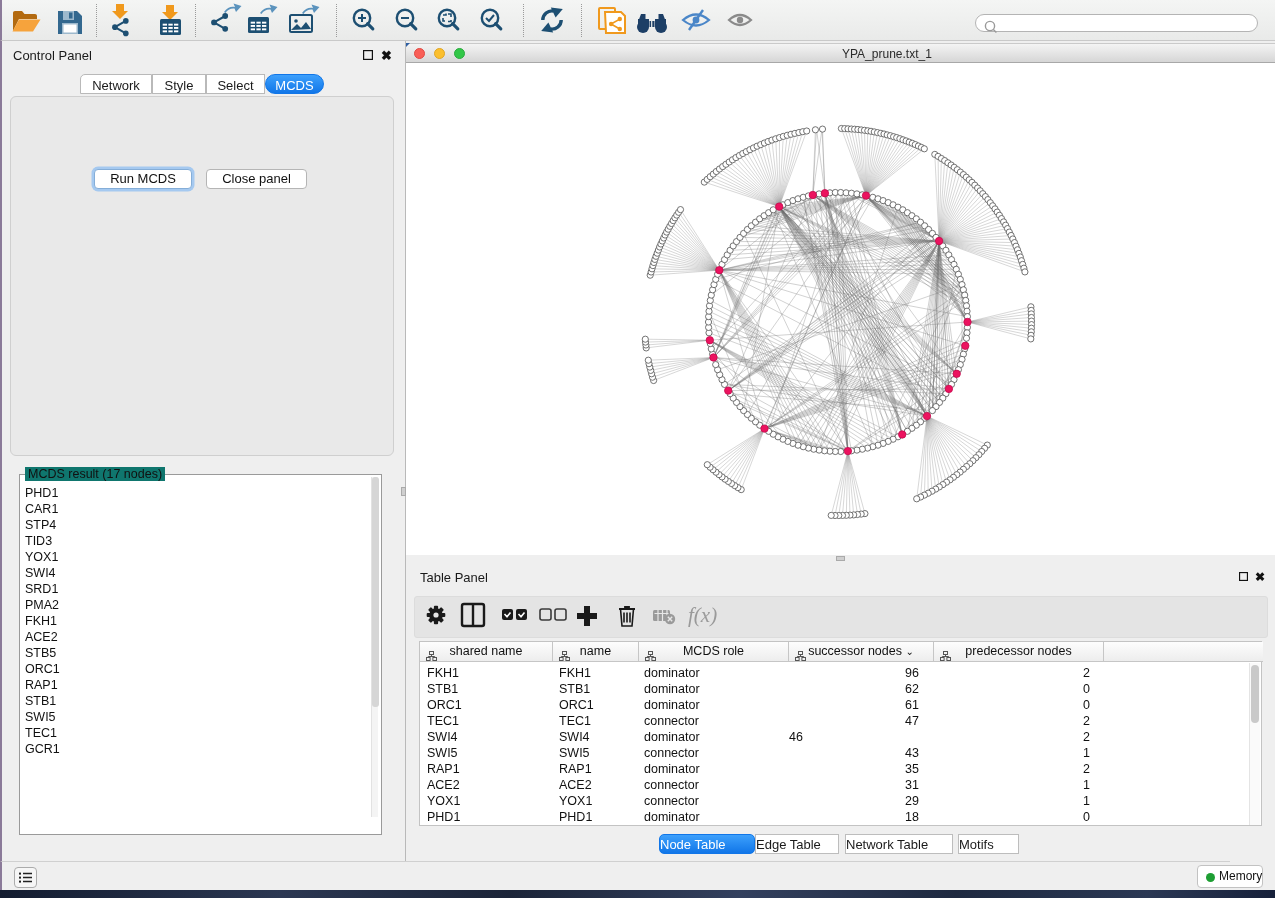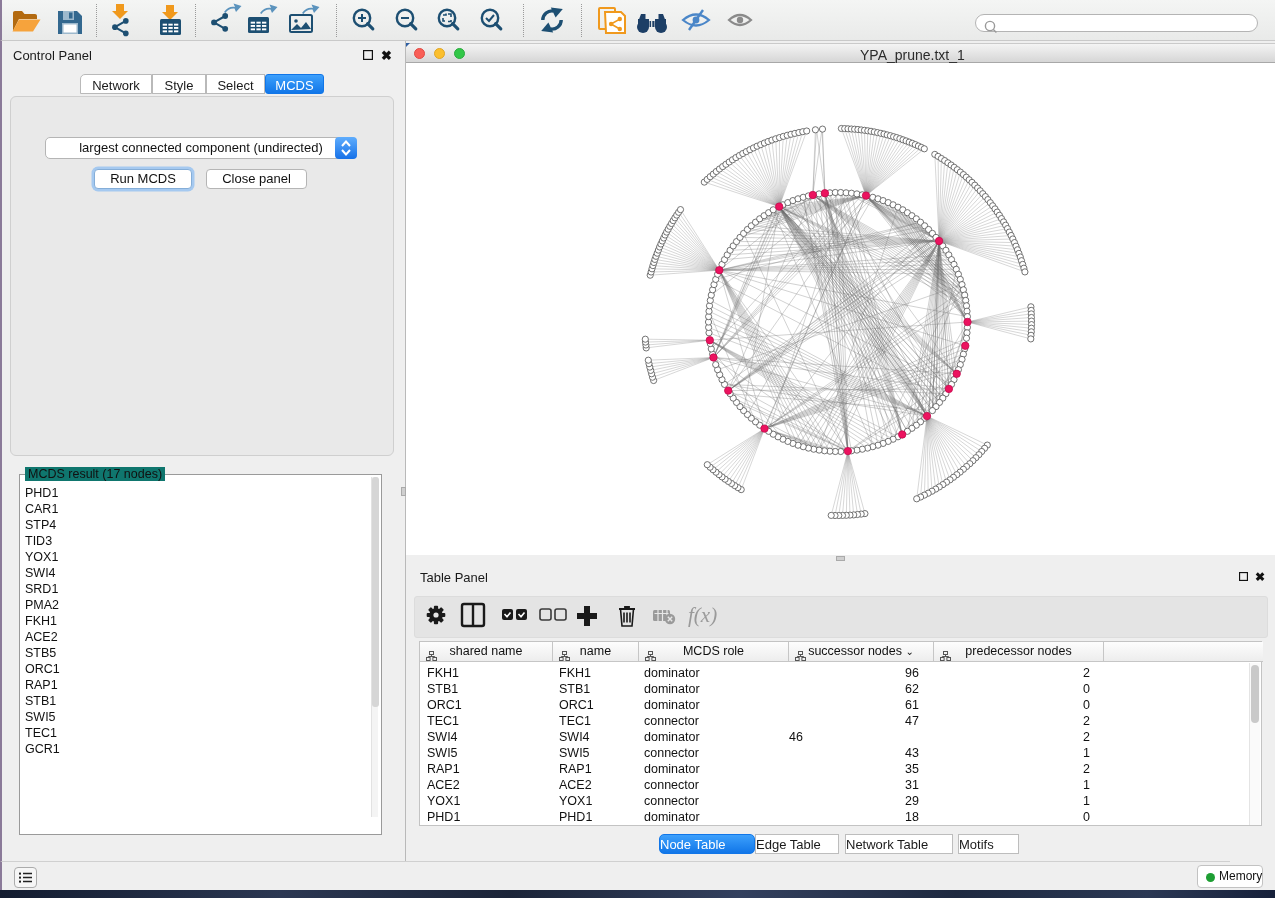--- a/index.html
+++ b/index.html
@@ -10,40 +10,40 @@
 .sep{position:absolute;top:4px;width:0;height:33px;border-left:1px dotted #9a9a9a}
 #searchbox{left:973px;top:14px;width:283px;height:18px;background:#fff;border:1px solid #b4b4b4;border-radius:10px}
 #searchbox svg{position:absolute;left:7px;top:4px}
 
 #cpanel{left:0;top:41px;width:400px;height:820px;background:#efefef;border-left:2px solid #8b7a99}
 #cpanel .title{position:absolute;left:11px;top:7px;font-size:13px;color:#1a1a1a}
 .winbtns{position:absolute;font-size:12px;color:#111}
 #cp-tabs{position:absolute;left:78px;top:33px;height:23px}
 .tab{position:absolute;top:0;height:20px;border:1px solid #b9b9b9;background:#fff;color:#1a1a1a;font-size:13px;text-align:center;line-height:21px}
 .tab.first{border-radius:5px 0 0 0}
-.tab.sel{background:linear-gradient(#3da0fc,#1176e8);border-color:#1176e8;color:#fff;border-radius:3px;z-index:2}
+.tab.sel{background:linear-gradient(#3da0fc,#1176e8);border-color:#1176e8;color:#fff;border-radius:11px;z-index:2}
 #cp-inner{position:absolute;left:8px;top:55px;width:384px;height:360px;background:#e9e9e9;border:1px solid #cfcfcf;border-radius:6px}
 #optlabel{position:absolute;left:0;top:18px;width:100%;text-align:center;font-size:13px;color:#1a1a1a}
 #combo{position:absolute;left:34px;top:40px;width:312px;height:22px;background:#fff;border:1px solid #b5b5b5;border-radius:5px;font-size:13px;color:#111;line-height:20px;text-align:center}
 #combo .stepper{position:absolute;right:-1px;top:-1px;width:22px;height:22px;background:linear-gradient(#5fadfd,#1671e8);border-radius:4px}
 .btn{position:absolute;height:20px;background:#fff;border:1px solid #b5b5b5;border-radius:4px;font-size:13px;color:#111;text-align:center;line-height:18px}
 #runbtn{left:83px;top:72px;width:98px;box-shadow:0 0 0 2.5px #a5c9f0;border-color:#85aed8}
 #closebtn{left:195px;top:72px;width:101px}
 #fieldset{position:absolute;left:17px;top:433px;width:363px;height:361px;border:1px solid #9a9a9a;background:#fff}
 #fieldset .legend{position:absolute;left:5px;top:-8px;background:#0f766e;padding:0 3px;font-size:12.5px;color:#111}
 #mcdslist{position:absolute;left:2px;top:10px;font-size:12.5px;color:#111;line-height:16px}
 #listscroll{position:absolute;right:3px;top:2px;width:7px;height:340px;background:#f4f4f4;border-left:1px solid #e2e2e2}
 #listscroll .thumb{position:absolute;left:0px;top:0;width:7px;height:230px;background:#d6d6d6;border-radius:3px}
 
 #vsplit{left:400px;top:41px;width:6px;height:820px;background:#efefef;border-right:1px solid #b9b9b9}
 #vshandle{left:401px;top:487px;width:5px;height:9px;background:#cfcfcf;border:1px solid #aaa}
 
 #netwin{left:406px;top:43px;width:869px;height:512px;background:#fff}
 #nettitle{position:absolute;left:0;top:0;width:100%;height:20px;background:linear-gradient(#f4f4f4,#d6d6d6);border-bottom:1px solid #a8a8a8;border-top:1px solid #cacaca}
-#nettitle .t{position:absolute;left:454px;top:3px;font-size:14px;color:#2b2b2b}
+#nettitle .t{position:absolute;left:436px;top:3px;font-size:12px;color:#2b2b2b}
 .light{position:absolute;top:4px;width:11px;height:11px;border-radius:50%}
 
 #hsplit{left:407px;top:555px;width:868px;height:7px;background:#efefef}
 #hshandle{left:836px;top:556px;width:9px;height:5px;background:#cfcfcf;border:1px solid #aaa}
 
 #tpanel{left:407px;top:562px;width:868px;height:299px;background:#efefef}
 #tpanel .title{position:absolute;left:13px;top:8px;font-size:13px;color:#1a1a1a}
 #ttoolbar{position:absolute;left:7px;top:34px;width:854px;height:42px;background:#e4e4e4;border:1px solid #dcdcdc;border-radius:3px}
 #ttable{position:absolute;left:12px;top:79px;width:843px;height:185px;background:#fff;border:1px solid #c3c3c3}
 .th{position:absolute;top:0;height:20px;background:linear-gradient(#fdfdfd,#ededed);border-right:1px solid #c6c6c6;border-bottom:1px solid #c6c6c6;font-size:12.5px;color:#111;text-align:center;line-height:19px}
@@ -178,23 +178,20 @@
         <rect x="0.5" y="0.5" width="9" height="9" fill="none" stroke="#111" stroke-width="1.4"></rect>
       </svg></div>
  <div class="winbtns" style="left:379px;top:7px;font-weight:bold;font-size:13px">✖</div>
  <div id="cp-tabs">
       <div class="tab first" style="left:0px;width:72px">Network</div>
       <div class="tab " style="left:72px;width:54px">Style</div>
       <div class="tab " style="left:126px;width:59px">Select</div>
       <div class="tab sel" style="left:185px;width:59px">MCDS</div>
     </div>
  <div id="cp-inner">
-   <div id="combo">largest connected component (undirected)<span class="stepper"><svg width="22" height="22">
-            <path d="M7 9l4-4.5 4 4.5M7 13l4 4.5 4-4.5" fill="none" stroke="#fff" stroke-width="2"></path>
-          </svg></span></div>
    <div class="btn" id="runbtn">Run MCDS</div>
    <div class="btn" id="closebtn">Close panel</div>
  </div>
  <div id="fieldset">
    <div class="legend">MCDS result (17 nodes)</div>
    <div id="mcdslist">
         <div style="padding-left:3px">PHD1</div>
         <div style="padding-left:3px">CAR1</div>
         <div style="padding-left:3px">STP4</div>
         <div style="padding-left:3px">TID3</div>

